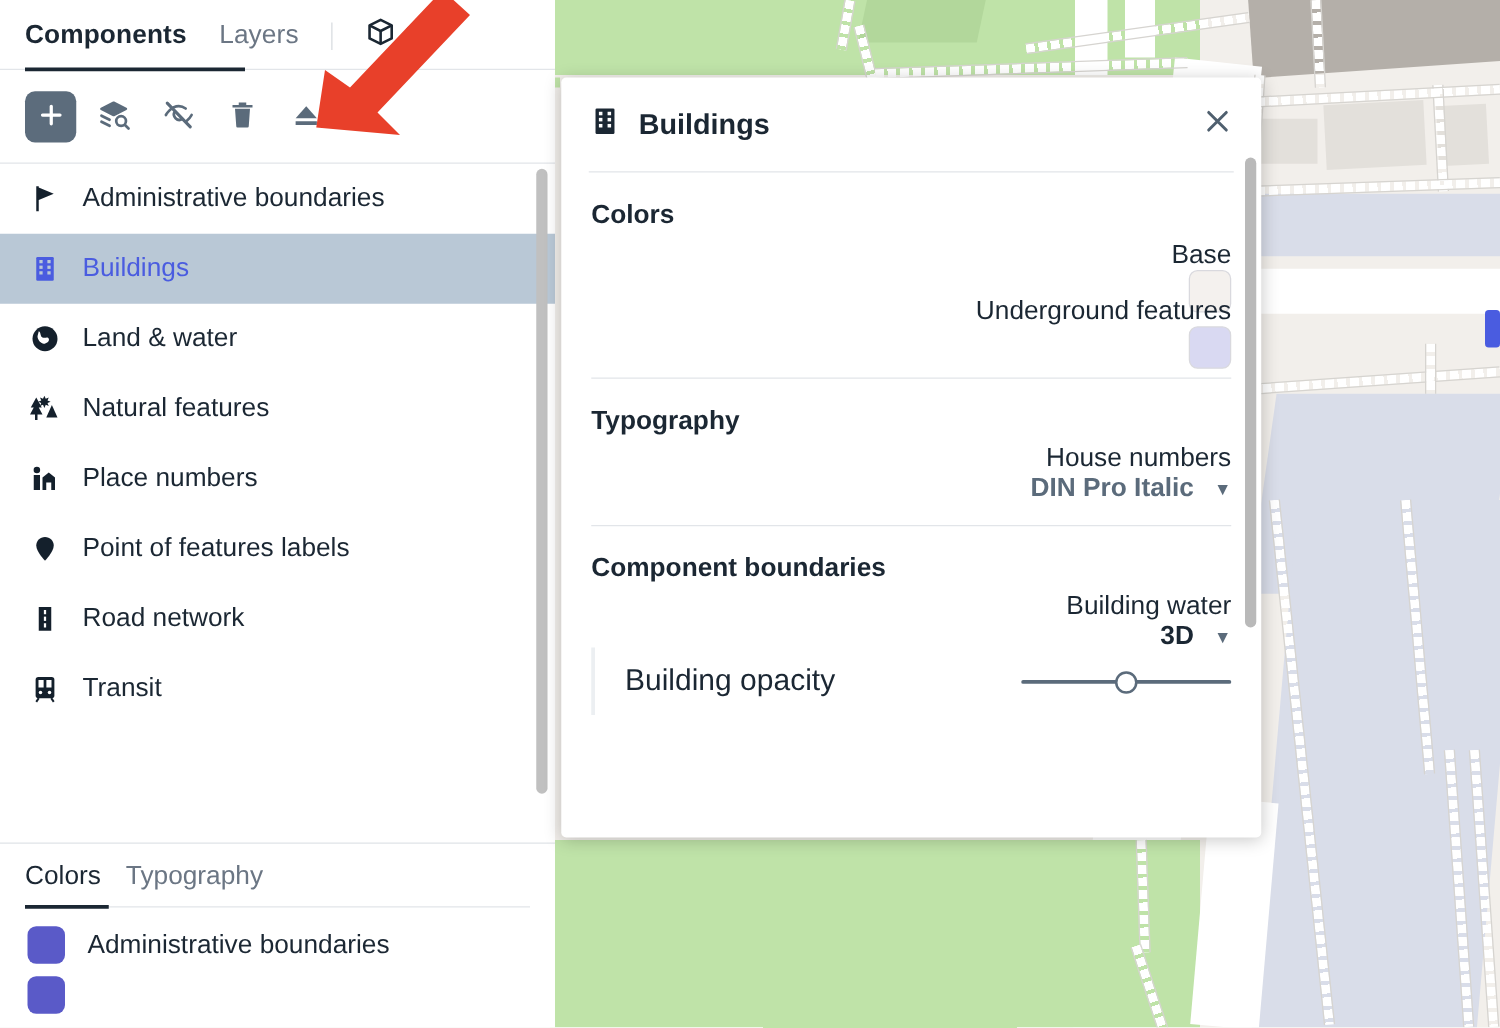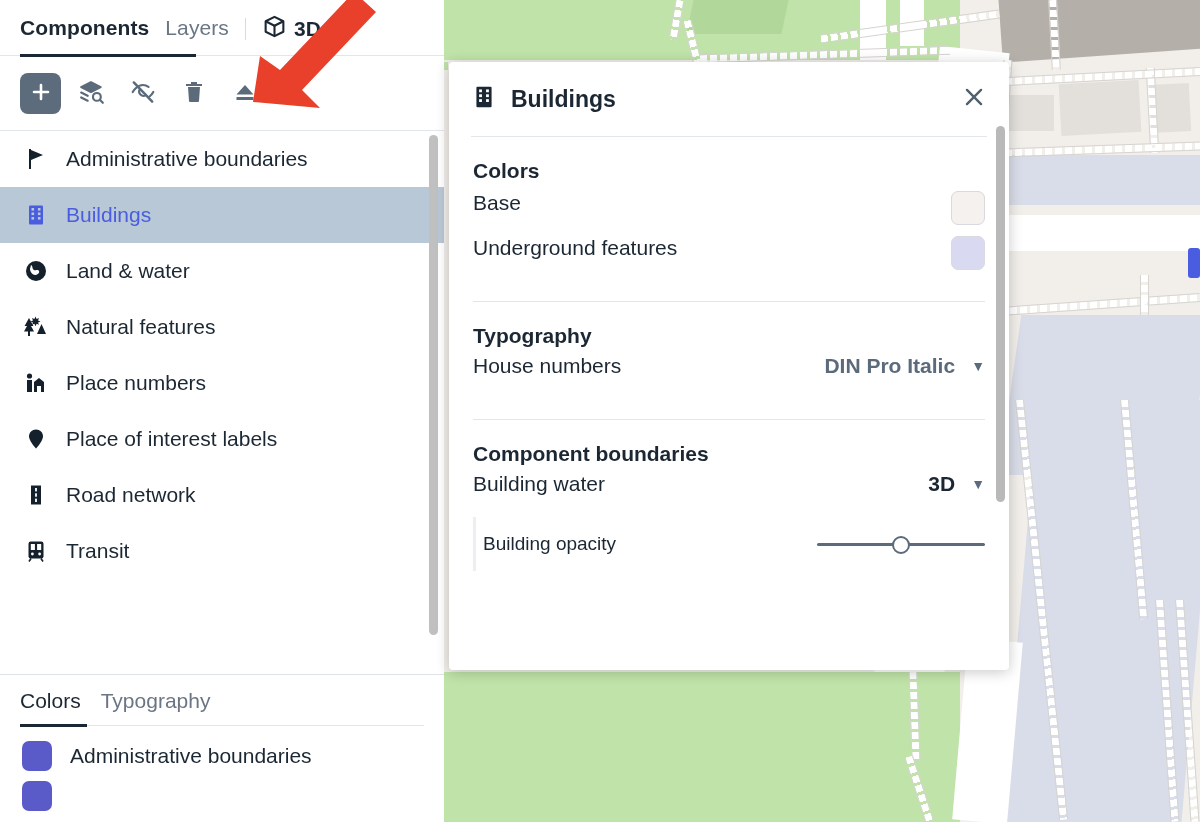--- a/index.html
+++ b/index.html
@@ -36,21 +36,21 @@
     width: 9px;
   }
 
   
   #sidebar {
     position: absolute; left: 0; top: 0; width: 444px; height: 822px;
     background: #ffffff; z-index: 20;
   }
   #tabbar {
     position: relative; height: 57px; padding: 0 20px;
-    display: flex; align-items: center; gap: 16px;
+    display: flex; align-items: center; gap: 26px;
   }
   .tab {
     font-size: 21px; color: #6b7684; letter-spacing: .1px;
     padding-bottom: 2px; white-space: nowrap;
   }
   .tab.active { color: #1b2733; font-weight: bold; }
   .tabsep { width: 1px; height: 22px; background: #d7dbe0; }
   .tab3d { display: flex; align-items: center; gap: 7px; font-size: 21px; color: #1b2733; font-weight: bold; }
   #tab-underline {
     position: absolute; left: 20px; bottom: 0; width: 176px; height: 3px; background: #1b2733;
@@ -104,35 +104,35 @@
     background: #ffffff; border-radius: 4px;
     box-shadow: 0 2px 14px rgba(0,0,0,.22);
     z-index: 30; overflow: hidden;
   }
   #panel-head { display: flex; align-items: center; padding: 22px 22px 0 22px; gap: 14px; }
   #panel-title { font-size: 23px; font-weight: bold; color: #1b2733; }
   #panel-close { margin-left: auto; cursor: pointer; color: #50606f; }
   #panel-rule { margin: 22px 22px 0 22px; height: 1px; background: #e2e5e9; }
   .sec-title { font-size: 21px; font-weight: bold; color: #1b2733; padding: 22px 22px 0 24px; }
   .prop-row {
-    display: flex; align-items: flex-start; padding: 0 24px; height: 45px; font-size: 21px; color: #1b2733;
+    display: flex; align-items: flex-end; padding: 0 24px; height: 45px; font-size: 21px; color: #1b2733; flex-direction: column;
   }
   .prop-row .pname { flex: 0 0 auto; }
   .prop-row .pval { margin-left: auto; display: flex; align-items: center; gap: 16px; }
   .colorchip { width: 34px; height: 34px; border-radius: 7px; border: 1px solid #d9d9de; cursor: pointer; }
   .link-row { display: flex; align-items: center; gap: 17px; padding: 6px 24px 0 24px; cursor: pointer; }
   .link-text { font-size: 21px; font-weight: bold; color: #5b6b7b; }
   .divider { margin: 20px 24px 0 24px; height: 1px; background: #e2e5e9; }
   .select-val { font-size: 21px; font-weight: bold; color: #5b6b7b; }
   .caret { color: #5b6b7b; font-size: 14px; }
   .sub-row {
     display: flex; align-items: center; padding: 0 24px 0 0; margin-left: 24px;
     height: 54px; border-left: 3px solid #eceff2;
   }
-  .sub-row .sname { font-size: 19px; color: #1b2733; padding-left: 7px; }
+  .sub-row .sname { font-size: 24px; color: #1b2733; padding-left: 24px; }
   .slider { margin-left: auto; position: relative; width: 168px; height: 22px; cursor: pointer; }
   .slider .track { position: absolute; top: 10px; left: 0; width: 168px; height: 3px; background: #5b6b7b; border-radius: 2px; }
   .slider .thumb {
     position: absolute; top: 3px; width: 18px; height: 18px; border-radius: 50%;
     background: #fff; border: 2px solid #5b6b7b;
   }
   #panel-scrollbar {
     position: absolute; right: 4px; top: 64px; width: 9px; height: 376px;
     background: #b9b9b9; border-radius: 5px; cursor: pointer;
   }
@@ -316,21 +316,21 @@
         </span>
         <span class="lbl">Place numbers</span>
       </div>
 
       <div class="layer-row">
         <span class="licon">
           <svg width="24" height="24" viewBox="0 0 24 24" fill="#14202c">
             <path d="M12 2.5c-4 0-7 3-7 6.8 0 5 7 12.2 7 12.2s7-7.2 7-12.2c0-3.8-3-6.8-7-6.8z"></path>
           </svg>
         </span>
-        <span class="lbl">Place of interest labels</span>
+        <span class="lbl">Point of features labels</span>
       </div>
 
       <div class="layer-row">
         <span class="licon">
           <svg width="24" height="24" viewBox="0 0 24 24" fill="#14202c">
             <path d="M7 2.5h10v19H7z"></path>
             <g fill="#fff">
                 <rect x="11.1" y="5" width="1.8" height="3.4"></rect>
                 <rect x="11.1" y="10.3" width="1.8" height="3.4"></rect>
                 <rect x="11.1" y="15.6" width="1.8" height="3.4"></rect>

